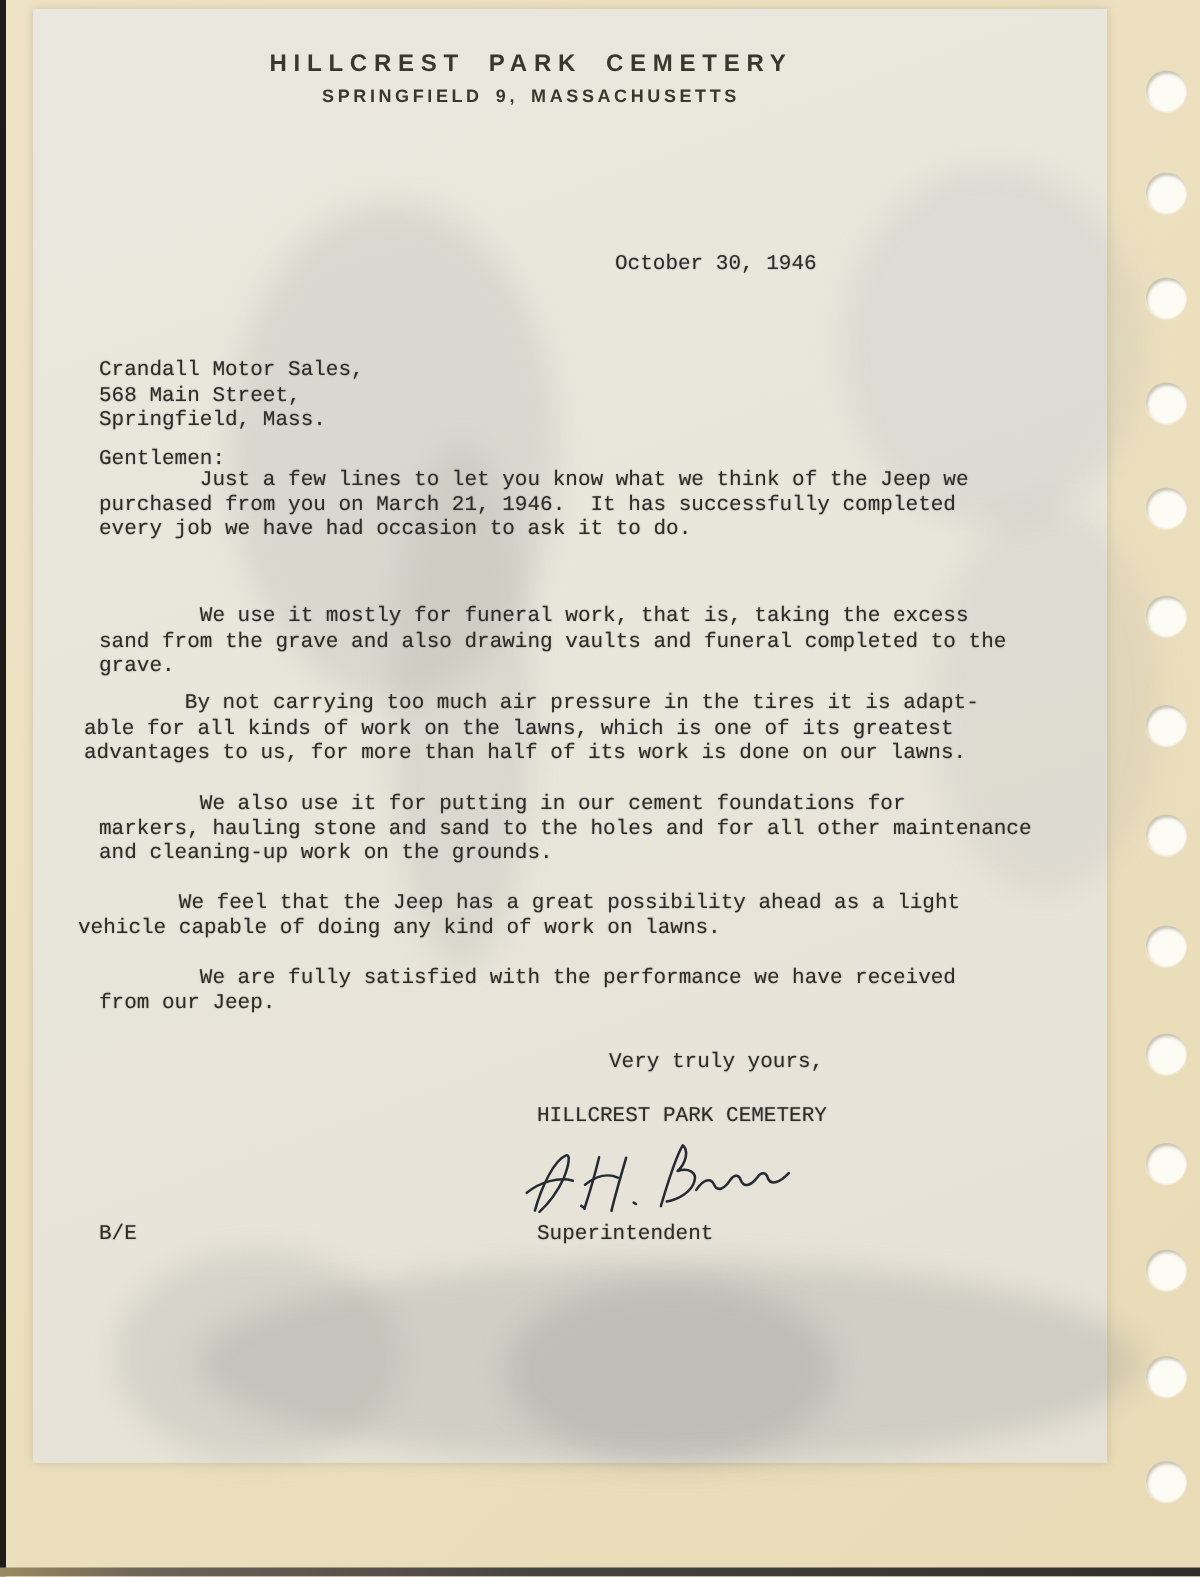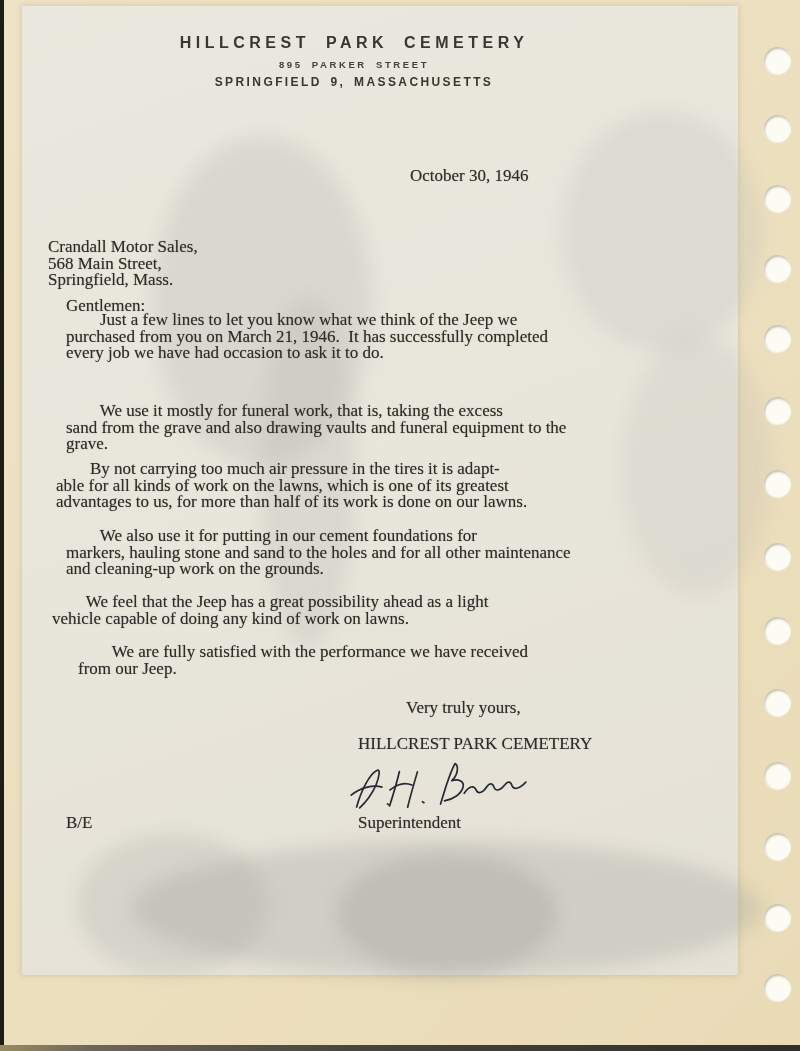--- a/index.html
+++ b/index.html
@@ -35,34 +35,34 @@
   
   .letterhead{position:absolute;left:22px;top:34px;width:716px;text-align:center;
     padding-right:52px;box-sizing:border-box;color:var(--letterhead_ink,#3a372f);}
   .lh-name{font-size:16px;font-weight:bold;letter-spacing:4.5px;word-spacing:7px;}
   .lh-street{font-size:9.5px;font-weight:bold;letter-spacing:2.6px;word-spacing:4px;margin-top:7px;color:#45413a;}
   .lh-city{font-size:12px;font-weight:bold;letter-spacing:2.4px;word-spacing:3px;margin-top:5px;}
 
   
   .tw{
     position:absolute;margin:0;
-    font-family:Liberation Serif, serif;
-    font-size:17px;line-height:16.5px;white-space:pre;
+    font-family:Liberation Mono, monospace;
+    font-size:14px;line-height:16.5px;white-space:pre;
     color:var(--ink,#2e2c28);
     text-shadow:0 0 1px rgba(46,44,40,.45);
   }
   .date{left:410px;top:168px;}
-  .recipient{left:48px;top:239px;}
+  .recipient{left:66px;top:239px;}
   .salutation{left:66px;top:298px;}
   .p1{left:66px;top:312px;}
   .p2{left:66px;top:403px;}
   .p3{left:56px;top:461px;}
   .p4{left:66px;top:528px;}
   .p5{left:52px;top:594px;}
-  .p6{left:78px;top:644px;}
+  .p6{left:66px;top:644px;}
   .closing{left:358px;top:700px;margin-left:48px;}
   .company{left:358px;top:736px;}
   .jobtitle{left:358px;top:815px;text-align:right;}
   .reference{left:66px;top:815px;}
 
   .signature{position:absolute;left:348px;top:758px;width:190px;height:60px;}
   .signature svg{width:100%;height:100%;transform:rotate(-2deg);}
   .signature path{fill:none;stroke:#262a33;stroke-width:1.7;stroke-linecap:round;stroke-linejoin:round;}
 
   
@@ -82,35 +82,34 @@
   <div class="ghost g2"></div>
   <div class="ghost g3"></div>
   <div class="ghost g7"></div>
   <div class="ghost g6"></div>
   <div class="ghost g4"></div>
   <div class="ghost g5"></div>
 </div>
 
 <div class="letterhead">
   <div class="lh-name">HILLCREST PARK CEMETERY</div>
-  <div class="lh-street">895 PARKER STREET</div>
   <div class="lh-city">SPRINGFIELD 9, MASSACHUSETTS</div>
 </div>
 
 <pre class="tw date">October 30, 1946</pre>
 <pre class="tw recipient">Crandall Motor Sales,
 568 Main Street,
 Springfield, Mass.</pre>
 <pre class="tw salutation">Gentlemen:</pre>
 
 <pre class="tw p1">        Just a few lines to let you know what we think of the Jeep we
 purchased from you on March 21, 1946.  It has successfully completed
 every job we have had occasion to ask it to do.</pre>
 <pre class="tw p2">        We use it mostly for funeral work, that is, taking the excess
-sand from the grave and also drawing vaults and funeral equipment to the
+sand from the grave and also drawing vaults and funeral completed to the
 grave.</pre>
 <pre class="tw p3">        By not carrying too much air pressure in the tires it is adapt-
 able for all kinds of work on the lawns, which is one of its greatest
 advantages to us, for more than half of its work is done on our lawns.</pre>
 <pre class="tw p4">        We also use it for putting in our cement foundations for
 markers, hauling stone and sand to the holes and for all other maintenance
 and cleaning-up work on the grounds.</pre>
 <pre class="tw p5">        We feel that the Jeep has a great possibility ahead as a light
 vehicle capable of doing any kind of work on lawns.</pre>
 <pre class="tw p6">        We are fully satisfied with the performance we have received

